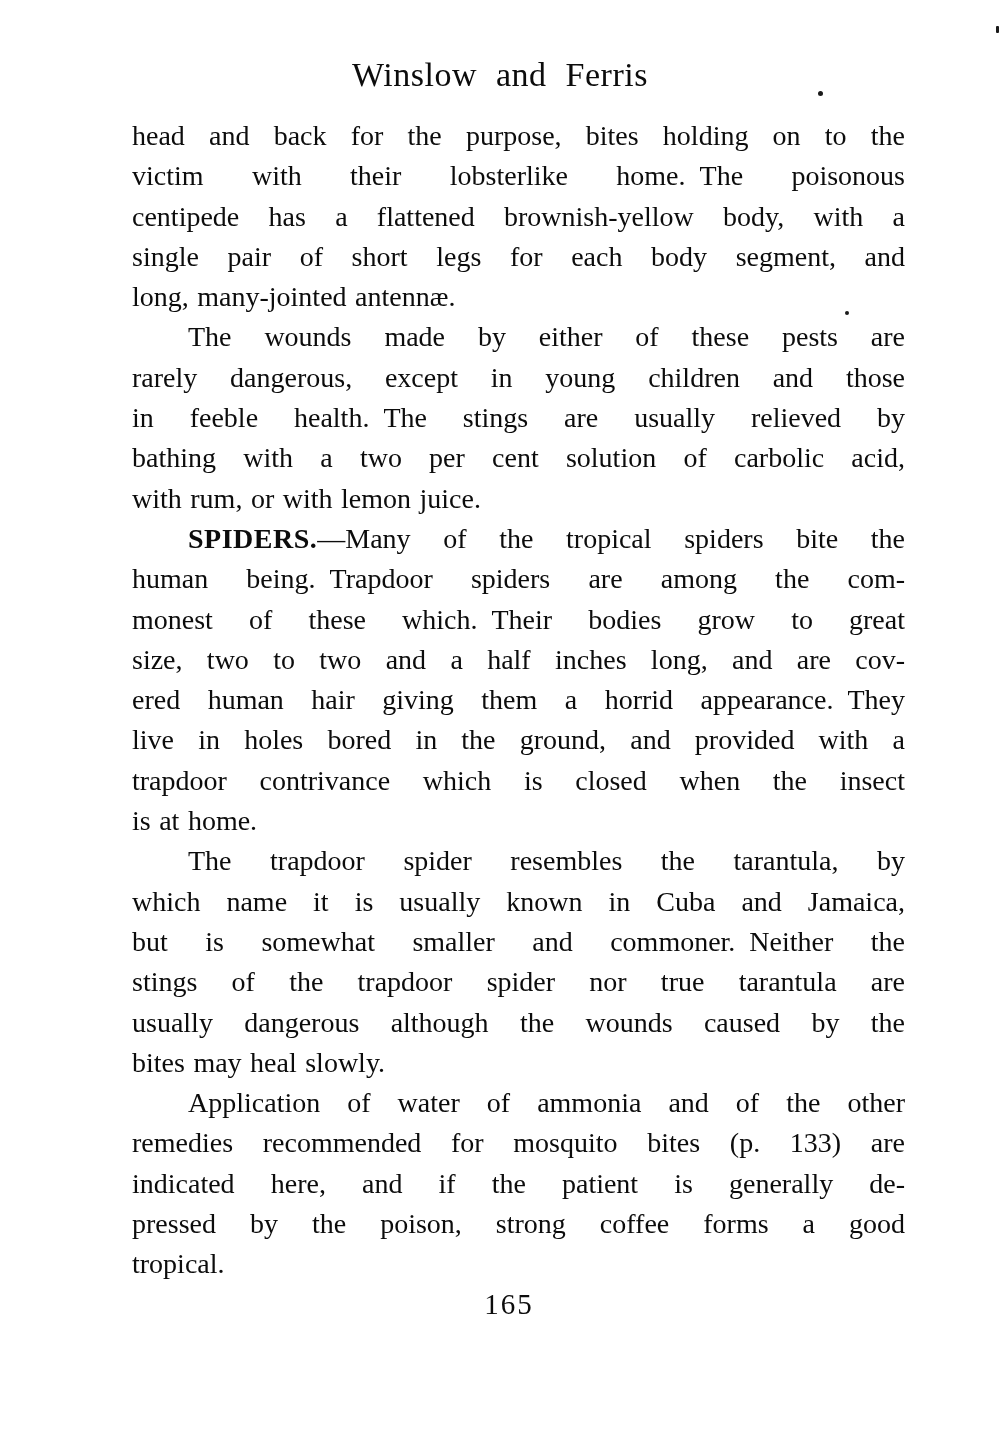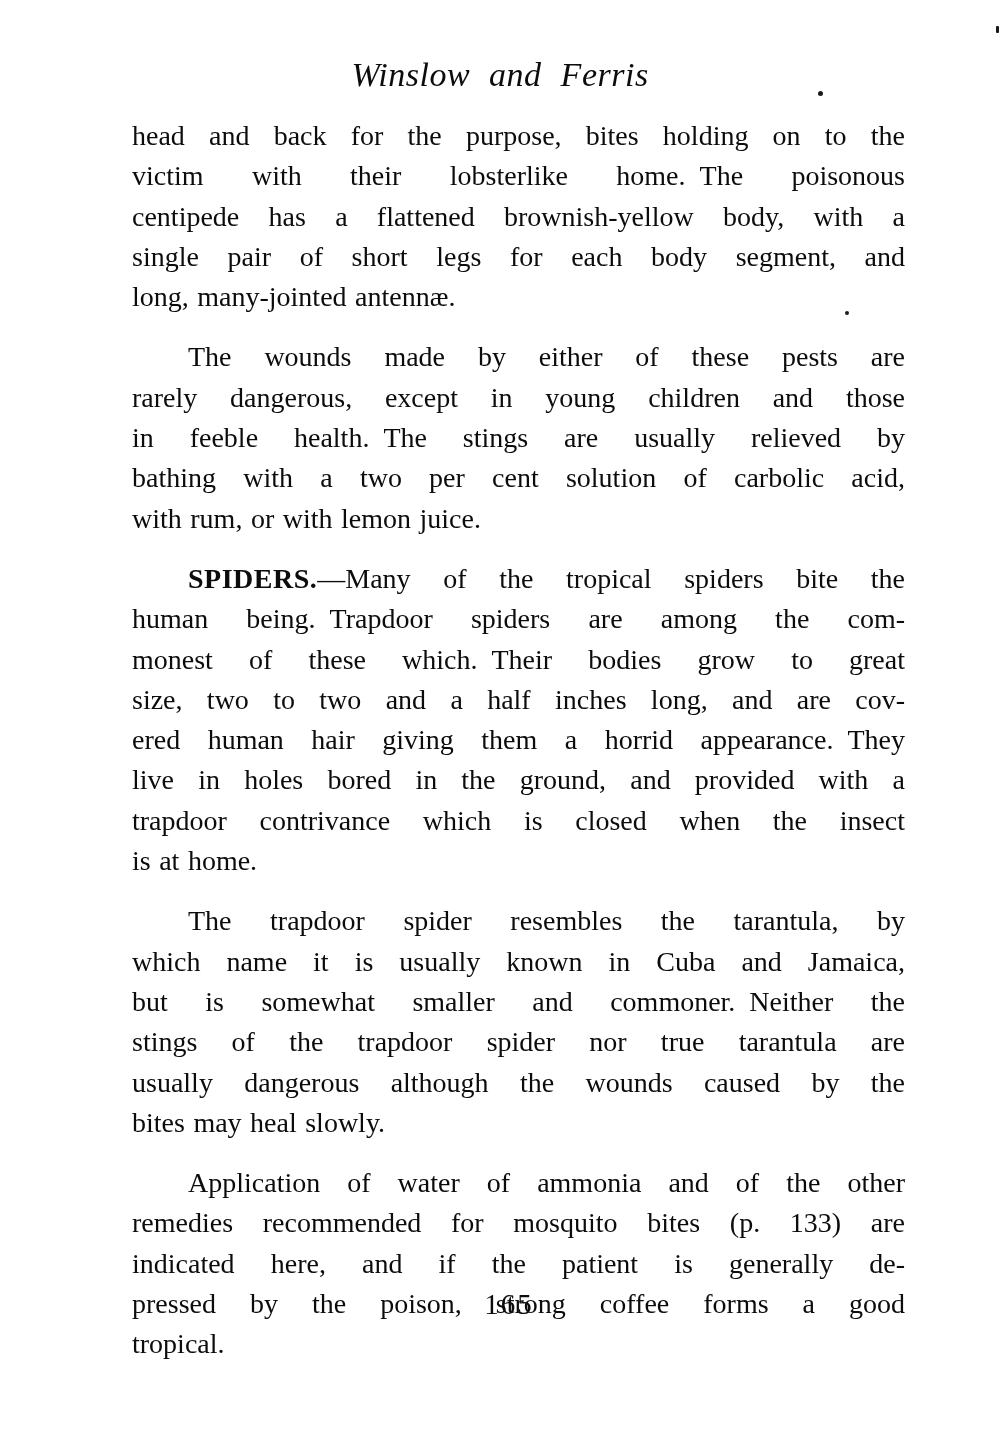--- a/index.html
+++ b/index.html
@@ -15,21 +15,20 @@
     font-family: "Liberation Serif", serif;
     color: #0c0c0c;
     overflow: hidden;
   }
   .running-head {
     position: absolute;
     top: 56px;
     left: 0;
     right: 0;
     text-align: center;
-    font-style: italic;
     font-size: 34px;
     word-spacing: 10px;
     letter-spacing: 0.5px;
   }
   .text-block {
     position: absolute;
     top: 116px;
     left: 132px;
     width: 773px;
     font-size: 28px;
@@ -38,21 +37,20 @@
   }
   .line {
     text-align: justify;
     text-align-last: justify;
   }
   .line.last {
     text-align-last: left;
   }
   .line.indent {
     text-indent: 56px;
-    margin-top: 20px;
   }
   .lead-bold {
     font-weight: bold;
     letter-spacing: 0.5px;
   }
   .folio {
     position: absolute;
     top: 1288px;
     left: 0;
     right: 0;

